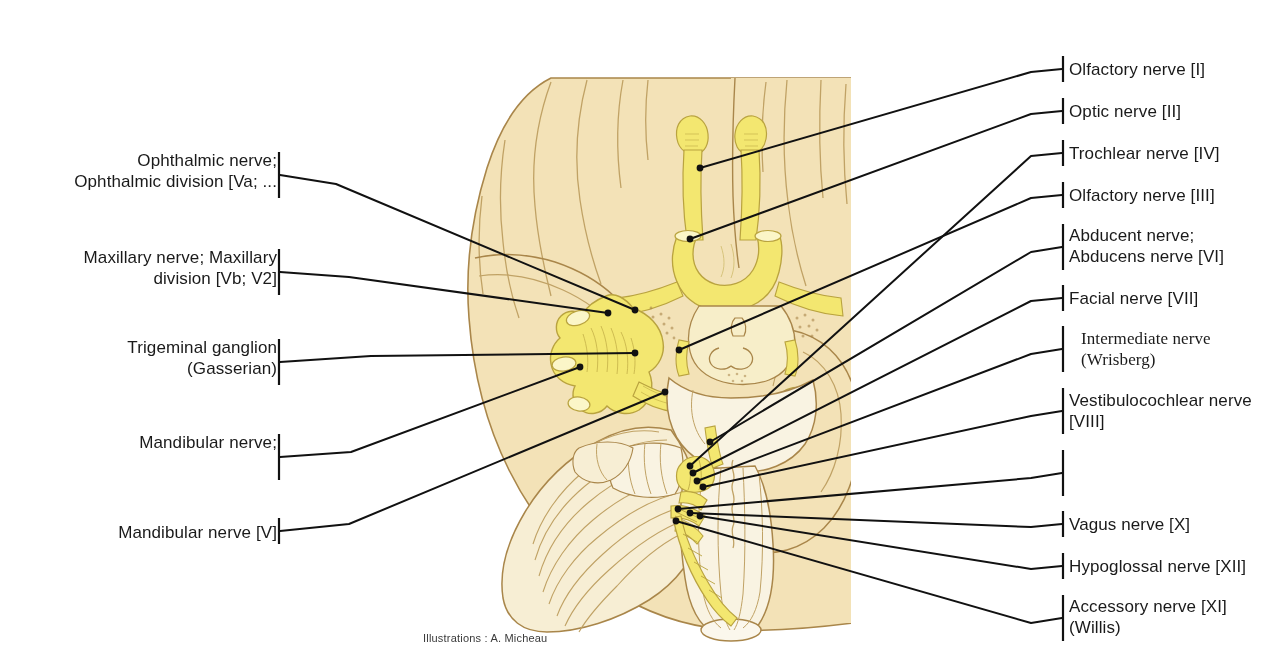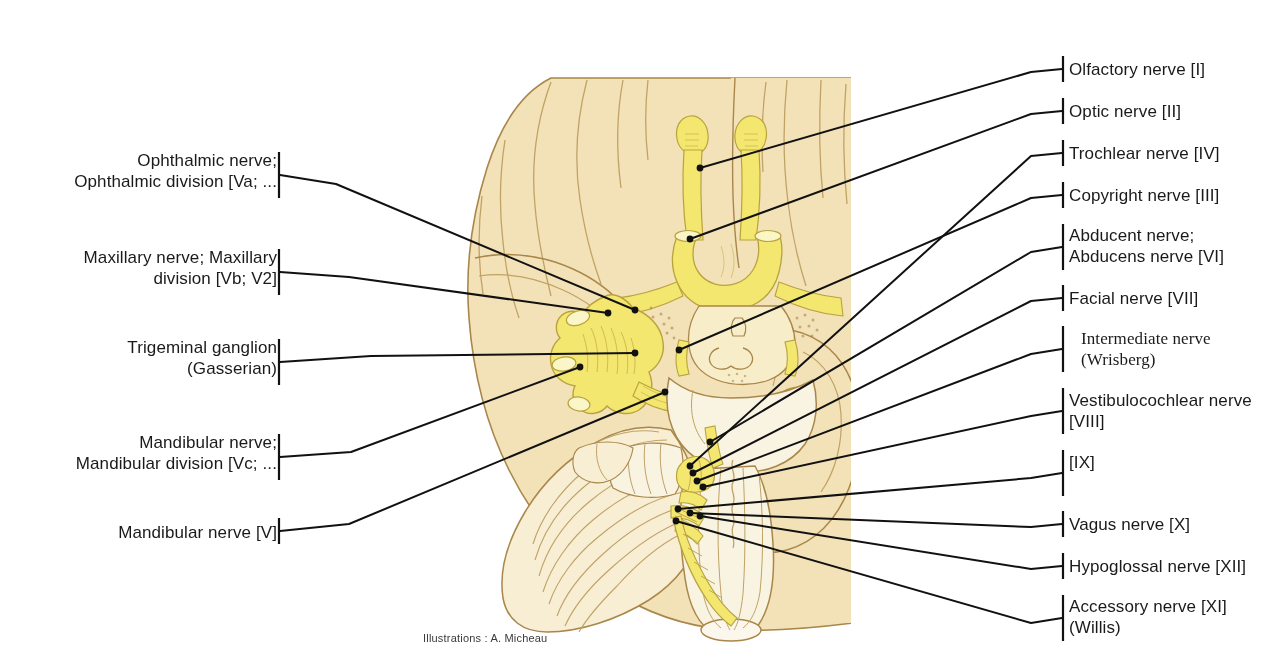--- a/index.html
+++ b/index.html
@@ -377,33 +377,33 @@
         <line x1="248" y1="518" x2="248" y2="544" stroke="#111111" stroke-width="2.2"></line>
         <polyline points="249,531 318,524 634,392" fill="none" stroke="#111111" stroke-width="2" stroke-linejoin="round" stroke-linecap="round"></polyline>
         <circle cx="634" cy="392" r="3.4" fill="#111111"></circle>
       </g>
   </svg>
 
   <div id="labelLayer">
       <div class="lbl right" style="top: 59px; left: 1038px;"><div>Olfactory nerve [I]</div></div>
       <div class="lbl right" style="top: 101px; left: 1038px;"><div>Optic nerve [II]</div></div>
       <div class="lbl right" style="top: 143px; left: 1038px;"><div>Trochlear nerve [IV]</div></div>
-      <div class="lbl right" style="top: 185px; left: 1038px;"><div>Copyright nerve [III]</div></div>
+      <div class="lbl right" style="top: 185px; left: 1038px;"><div>Olfactory nerve [III]</div></div>
       <div class="lbl right" style="top: 225px; left: 1038px;"><div>Abducent nerve;</div><div>Abducens nerve [VI]</div></div>
       <div class="lbl right" style="top: 288px; left: 1038px;"><div>Facial nerve [VII]</div></div>
       <div class="lbl right" style="top: 328px; left: 1050px; font-family: Liberation Serif, serif;"><div>Intermediate nerve</div><div>(Wrisberg)</div></div>
       <div class="lbl right" style="top: 390px; left: 1038px;"><div>Vestibulocochlear nerve</div><div>[VIII]</div></div>
-      <div class="lbl right" style="top: 452px; left: 1038px;"><div>[IX]</div></div>
+      <div class="lbl right" style="top: 452px; left: 1038px;"></div>
       <div class="lbl right" style="top: 514px; left: 1038px;"><div>Vagus nerve [X]</div></div>
       <div class="lbl right" style="top: 556px; left: 1038px;"><div>Hypoglossal nerve [XII]</div></div>
       <div class="lbl right" style="top: 596px; left: 1038px;"><div>Accessory nerve [XI]</div><div>(Willis)</div></div>
       <div class="lbl left" style="top: 150px; right: 1034px;"><div>Ophthalmic nerve;</div><div>Ophthalmic division [Va; ...</div></div>
       <div class="lbl left" style="top: 247px; right: 1034px;"><div>Maxillary nerve; Maxillary</div><div>division [Vb; V2]</div></div>
       <div class="lbl left" style="top: 337px; right: 1034px;"><div>Trigeminal ganglion</div><div>(Gasserian)</div></div>
-      <div class="lbl left" style="top: 432px; right: 1034px;"><div>Mandibular nerve;</div><div>Mandibular division [Vc; ...</div></div>
+      <div class="lbl left" style="top: 432px; right: 1034px;"><div>Mandibular nerve;</div></div>
       <div class="lbl left" style="top: 522px; right: 1034px;"><div>Mandibular nerve [V]</div></div>
     </div>
 
   <div class="credit">Illustrations : A. Micheau</div>
 
   <div class="wmark">
     <span class="w1">e-Anatomy</span>
     <span class="w2">© Copyright IMAIOS 2022</span>
   </div>
 

